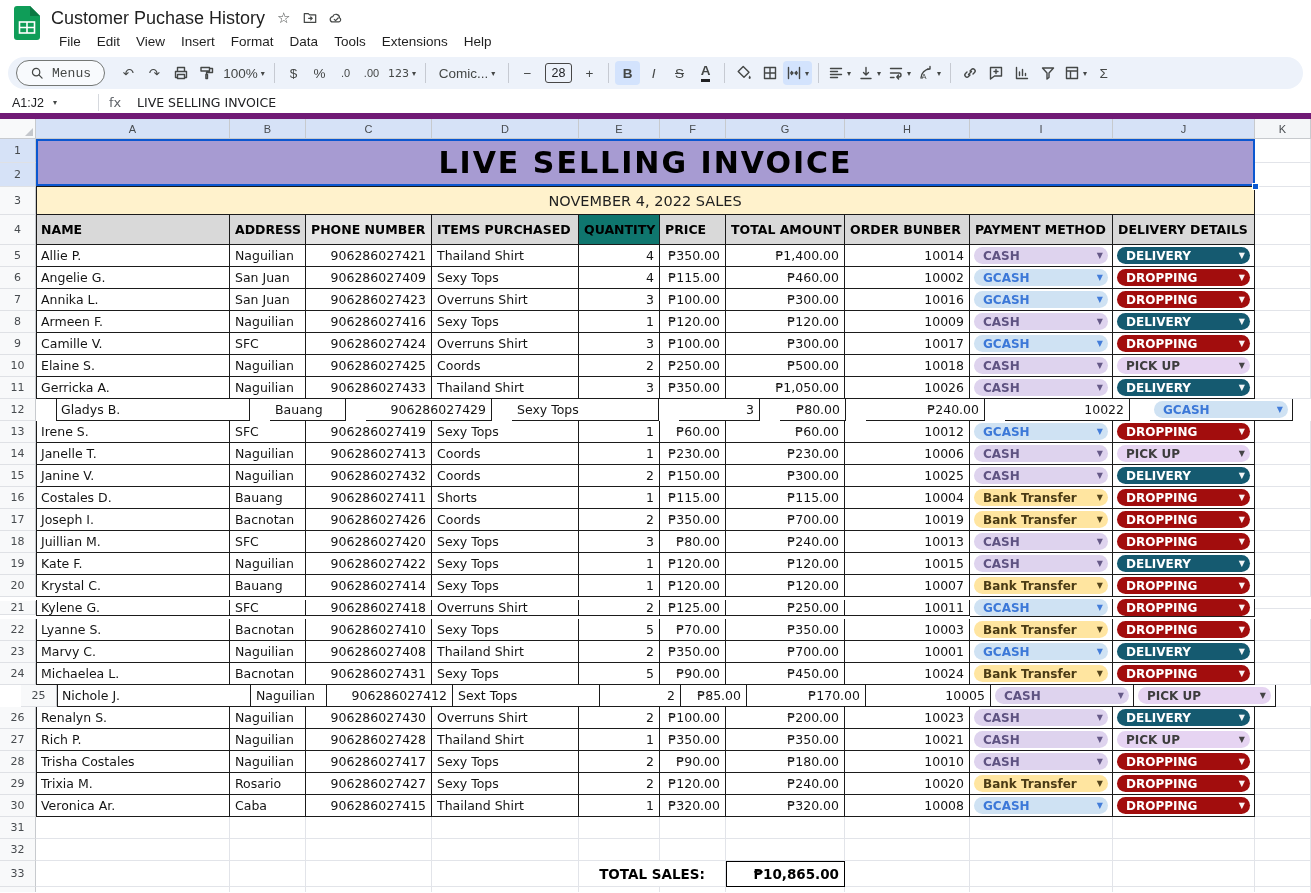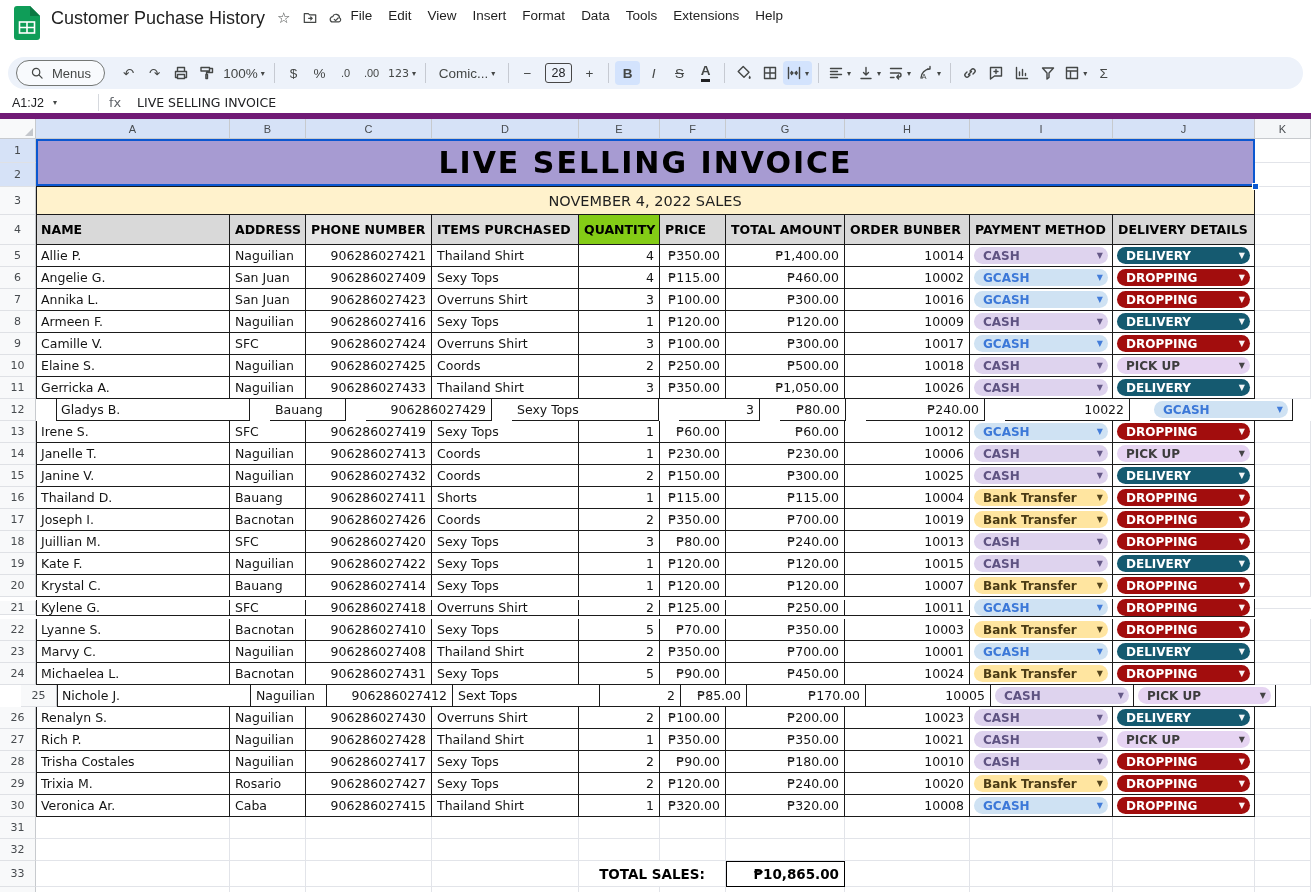--- a/index.html
+++ b/index.html
@@ -3,36 +3,36 @@
 <meta charset="utf-8">
 <style>
   *{margin:0;padding:0;box-sizing:border-box}
   html,body{width:1311px;height:893px;overflow:hidden}
   body{font-family:"Liberation Sans",sans-serif;background:#fff;color:#202124}
   button{cursor:pointer}
 
   
   .chrome{height:54px;display:flex;align-items:flex-start;padding:5px 0 0 14px;gap:11px}
   .logo{margin-top:1px;flex:none}
-  .chrome-main{display:flex;flex-direction:row}
+  .chrome-main{display:flex;flex-direction:column}
   .title-line{display:flex;align-items:center;gap:12px;height:26px}
   .doc-title{font-size:18px;color:#1f1f1f}
   .tb-ic{color:#444746;display:flex;align-items:center;font-size:15px}
   .glyph{font-family:"DejaVu Sans",sans-serif}
   .menu-bar{display:flex;margin-top:1px}
   .menu-item{font-size:13.5px;color:#1f1f1f;padding:2px 8px;border-radius:4px;cursor:pointer}
 
   
   .toolbar{height:38px;display:flex;align-items:center;padding:0 8px}
   .tb-inner{background:#edf2fa;border-radius:16px;height:32px;width:100%;display:flex;align-items:center;padding:0 8px;gap:1px}
   .tbtn{display:flex;align-items:center;justify-content:center;min-width:25px;height:24px;border:none;background:transparent;color:#444746;font-size:13.5px;border-radius:4px;gap:3px;padding:0 3px;font-family:inherit}
   .tbtn.active{background:#d3e3fd}
   .sep{width:1px;height:20px;background:#c6cad2;margin:0 5px;flex:none}
   .caret{font-size:8px;color:#444746;font-family:"DejaVu Sans",sans-serif}
-  .menus-btn{display:flex;align-items:center;gap:8px;height:26px;padding:0 13px;border:1px solid #747775;border-radius:13px;background:#f8fafd;font-size:13px;color:#444746;margin-right:10px;font-family:Liberation Sans, sans-serif}
+  .menus-btn{display:flex;align-items:center;gap:8px;height:26px;padding:0 13px;border:1px solid #747775;border-radius:13px;background:#f8fafd;font-size:13px;color:#444746;margin-right:10px;font-family:Liberation Mono, monospace}
   .zoom{min-width:48px}
   .fontname{min-width:70px;justify-content:center;padding:0 6px}
   .fsize{width:27px;height:20px;border:1px solid #474747;border-radius:3px;display:flex;align-items:center;justify-content:center;font-size:12.5px;color:#202124;margin:0 4px;background:#fff0}
   .bold-g{font-weight:700}
   .italic-g{font-style:italic}
   .strike-g{text-decoration:line-through}
   .acolor{border-bottom:3px solid #202124;line-height:1.05;font-weight:600}
   .small{font-size:11px}
   .svgi{width:16px;height:16px;stroke:#444746;fill:none;stroke-width:1.4;stroke-linecap:round;stroke-linejoin:round}
   .s14{width:14px;height:14px}
@@ -294,21 +294,21 @@
         <div class="rh">3</div>
         <div class="merged-sub" style="background: rgb(255, 242, 204);">NOVEMBER 4, 2022 SALES</div>
         <div class="kc"></div>
       </div>
       <div class="rowblock header-row" style="height: 30px;">
         <div class="rh">4</div>
         <div class="cell hcell cA" style="background: rgb(217, 217, 217);">NAME</div>
         <div class="cell hcell cB" style="background: rgb(217, 217, 217);">ADDRESS</div>
         <div class="cell hcell cC" style="background: #e5e5e5;">PHONE NUMBER</div>
         <div class="cell hcell cD" style="background: rgb(217, 217, 217);">ITEMS PURCHASED</div>
-        <div class="cell hcell cE" style="background: #84cc16;">QUANTITY</div>
+        <div class="cell hcell cE" style="background: #0f766e;">QUANTITY</div>
         <div class="cell hcell cF" style="background: rgb(217, 217, 217);">PRICE</div>
         <div class="cell hcell cG" style="background: rgb(217, 217, 217);">TOTAL AMOUNT</div>
         <div class="cell hcell cH" style="background: rgb(217, 217, 217);">ORDER BUNBER</div>
         <div class="cell hcell cI" style="background: rgb(217, 217, 217);">PAYMENT METHOD</div>
         <div class="cell hcell cJ" style="background: rgb(217, 217, 217);">DELIVERY DETAILS</div>
         <div class="kc"></div>
       </div>
       <div class="rowblock data-row" style="height: 22px;">
         <div class="rh">5</div>
         <div class="cell cA">Allie P.</div>
@@ -568,21 +568,21 @@
         <div class="cell cJ pillcell">
           <div class="pill" style="background: rgb(21, 90, 112); color: rgb(255, 255, 255);">
             <span class="pl">DELIVERY</span>
             <span class="pc glyph">▼</span>
           </div>
         </div>
         <div class="kc"></div>
       </div>
       <div class="rowblock data-row" style="height: 22px;">
         <div class="rh">16</div>
-        <div class="cell cA">Thailand D.</div>
+        <div class="cell cA">Costales D.</div>
         <div class="cell cB">Bauang</div>
         <div class="cell cC right">906286027411</div>
         <div class="cell cD">Shorts</div>
         <div class="cell cE right">1</div>
         <div class="cell cF right">₱115.00</div>
         <div class="cell cG right">₱115.00</div>
         <div class="cell cH right">10004</div>
         <div class="cell cI pillcell">
           <div class="pill" style="background: rgb(255, 229, 160); color: rgb(74, 59, 21);">
             <span class="pl">Bank Transfer</span>

